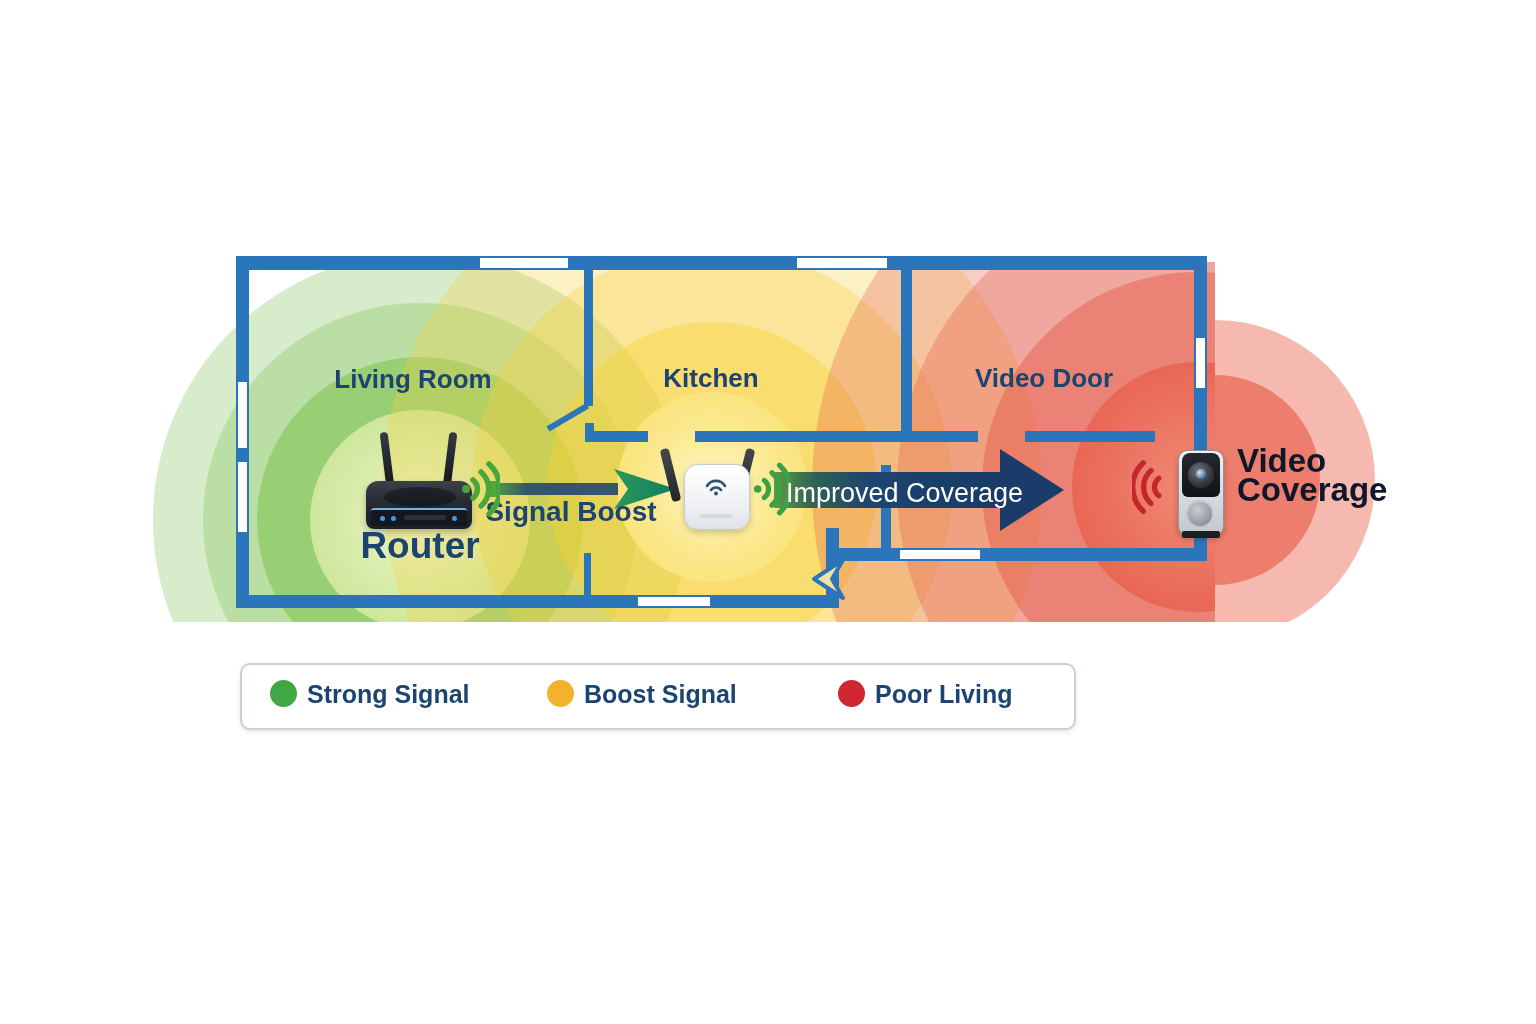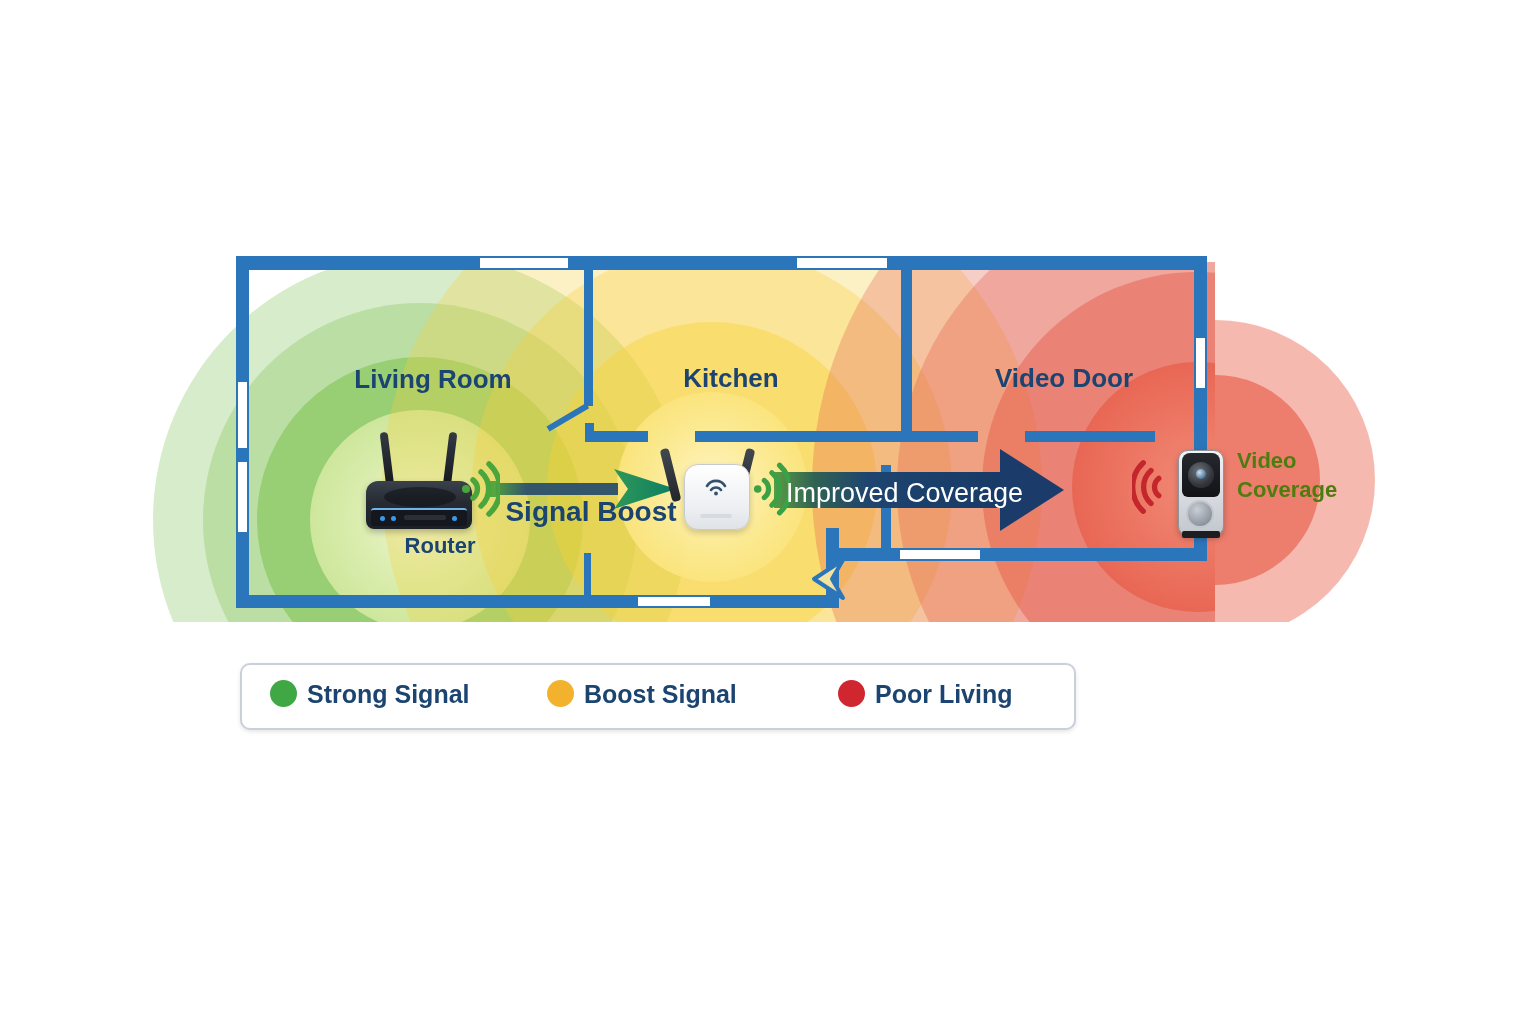--- a/index.html
+++ b/index.html
@@ -30,28 +30,28 @@
   .r1{left:942px;top:100px;width:250px;height:250px;
       background:radial-gradient(circle,rgba(242,140,118,.82) 0%,rgba(232,95,75,.78) 70%,rgba(228,80,62,.75) 100%);}
   
   #red-bump{left:1085px;width:165px;}
   .b2{left:-160px;top:58px;width:320px;height:320px;background:rgba(238,128,110,.55);}
   .b1{left:-105px;top:113px;width:210px;height:210px;background:rgba(230,88,70,.62);}
   
   .wall{position:absolute;background:#2b76bb;z-index:2;}
   .window{position:absolute;background:#ffffff;z-index:2;}
   
-  .lbl{position:absolute;color:#1b4470;font-weight:bold;z-index:4;white-space:nowrap;margin-left:20px;}
+  .lbl{position:absolute;color:#1b4470;font-weight:bold;z-index:4;white-space:nowrap;}
   .room{font-size:26px;transform:translate(-50%,-50%);}
-  .devlbl{font-size:22px;transform:translate(-50%,-50%);}
+  .devlbl{font-size:37px;transform:translate(-50%,-50%);}
   .arrowlbl{font-size:28px;transform:translate(-50%,-50%);}
   .ic-label{position:absolute;left:786px;top:478px;width:200px;text-align:center;color:#ffffff;
             font-size:27px;font-weight:normal;z-index:5;white-space:nowrap;}
-  .doorbell-label{position:absolute;left:1237px;top:446px;color:#4d7c0f;font-weight:bold;
-                  font-size:22px;line-height:29px;z-index:4;}
+  .doorbell-label{position:absolute;left:1237px;top:446px;color:#0f172a;font-weight:bold;
+                  font-size:33px;line-height:29px;z-index:4;}
   
   .dev{position:absolute;z-index:4;}
   .router-ant{width:8px;height:56px;border-radius:4px 4px 2px 2px;
               background:linear-gradient(180deg,#343a43,#14171c);}
   .router-body{left:366px;top:481px;width:106px;height:48px;border-radius:12px 12px 8px 8px;
                background:linear-gradient(180deg,#3a414b 0%,#262b33 45%,#1b1f26 100%);
                box-shadow:0 3px 6px rgba(0,0,0,.25);}
   .router-top{left:384px;top:487px;width:72px;height:20px;border-radius:50%;background:rgba(10,12,16,.5);}
   .router-strip{left:371px;top:508px;width:96px;height:16px;border-radius:3px;background:#14171d;
                 border-top:2px solid #6fb3e8;}

